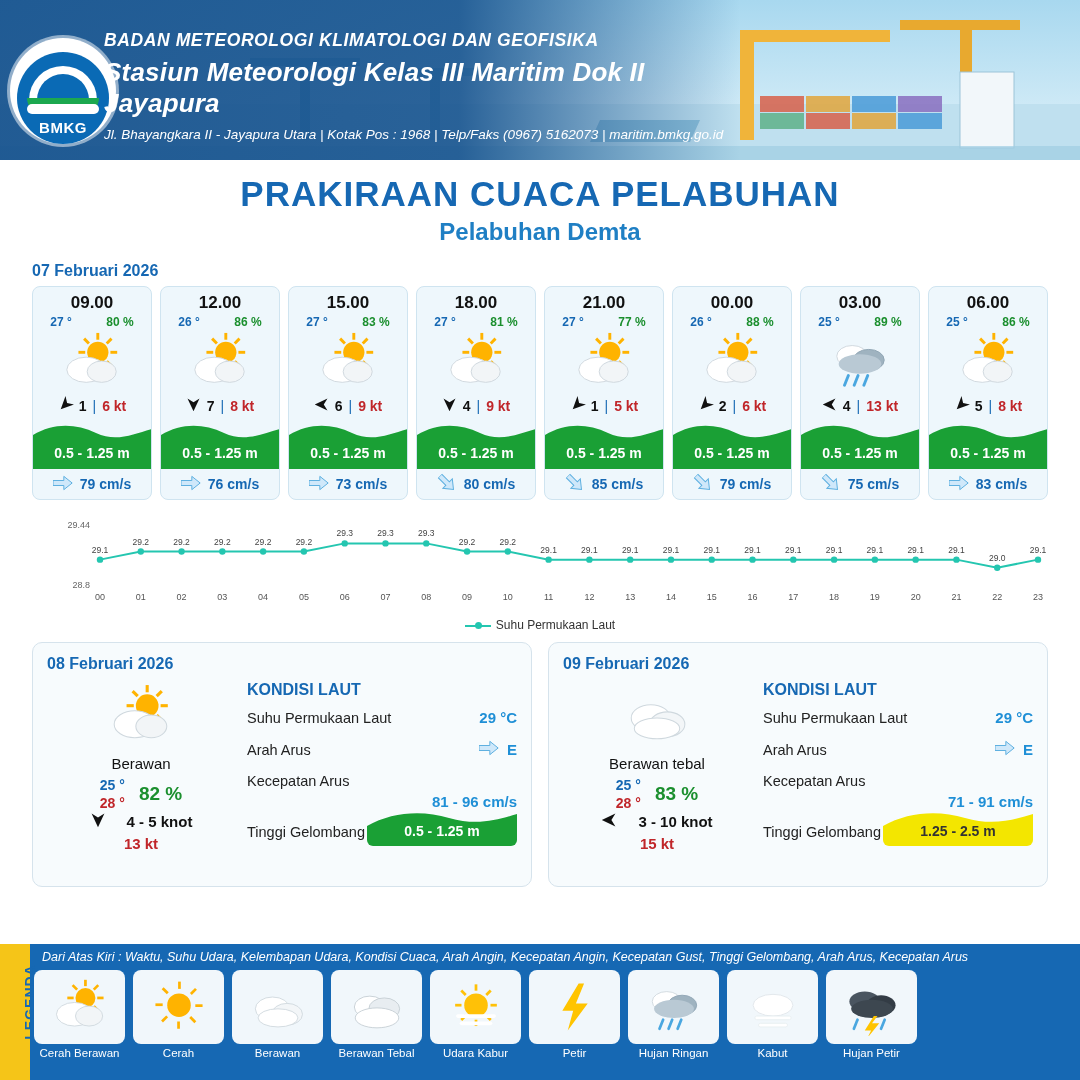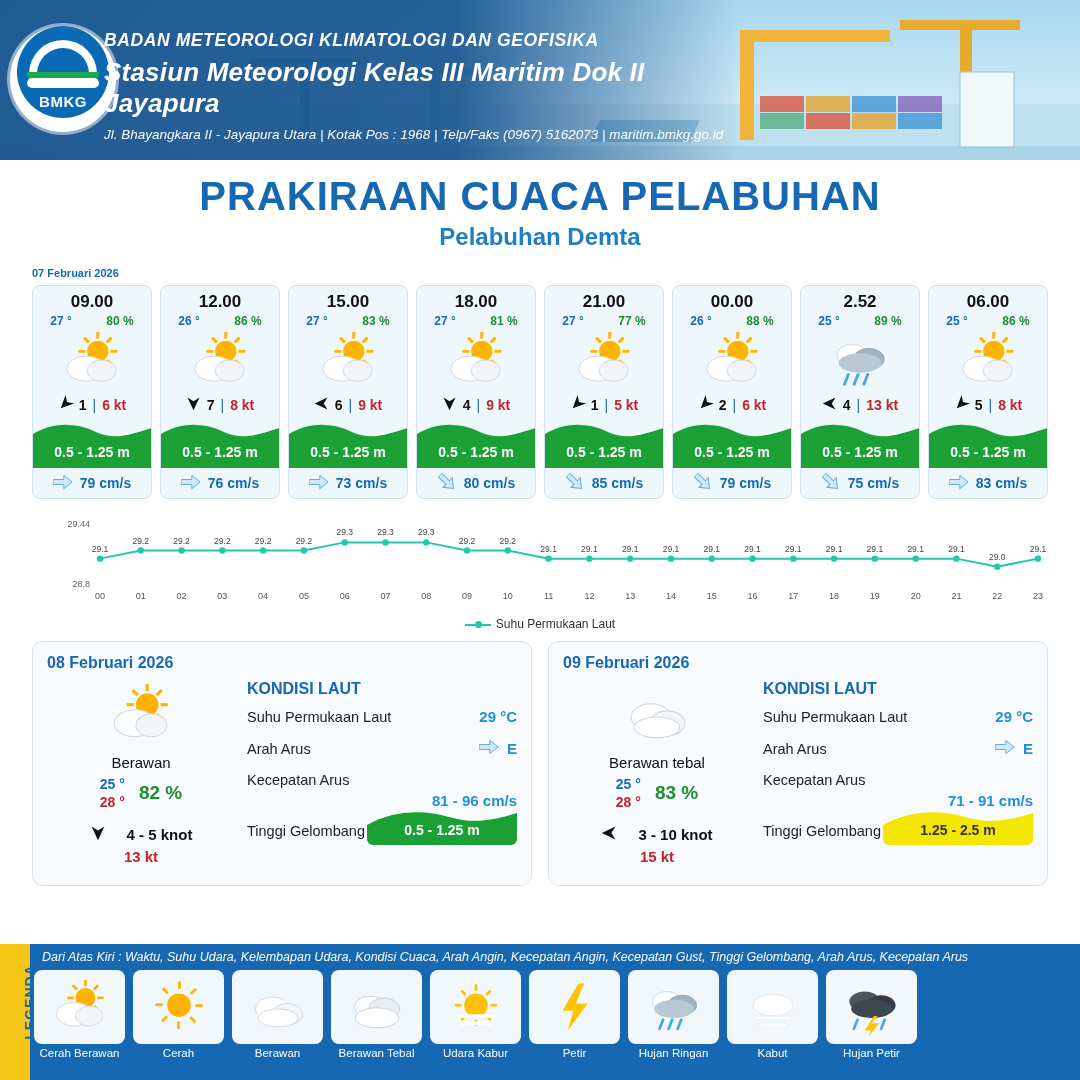--- a/index.html
+++ b/index.html
@@ -19,45 +19,45 @@
     overflow: hidden;
   }
   .hdr-art { position:absolute; inset:0; }
   .hdr-sky { position:absolute; left:0; top:0; width:1080px; height:104px; background:linear-gradient(180deg,#a8d8ef,#cde9f6); }
   .hdr-sea { position:absolute; left:0; top:104px; width:1080px; height:56px; background:#bfe0ef; }
   .hdr-overlay {
     position:absolute; left:0; top:0; width:740px; height:160px;
     background:linear-gradient(90deg, rgba(20,80,140,.92) 0%, rgba(20,80,140,.88) 62%, rgba(20,80,140,0) 100%);
   }
   .logo-wrap {
-    position:absolute; left:10px; top:26px; width:106px; height:106px;
-    border-radius:50%; background:#ffffff; display:flex; align-items:flex-start; justify-content:center;
+    position:absolute; left:10px; top:38px; width:106px; height:106px;
+    border-radius:50%; background:#ffffff; display:flex; align-items:flex-end; justify-content:center;
     box-shadow:0 0 0 3px rgba(255,255,255,.5);
   }
   .logo-inner { width:92px; height:92px; border-radius:50%; background:#0a6ab5; position:relative; overflow:hidden;}
   .logo-arc { position:absolute; left:12px; top:14px; width:68px; height:34px; border-radius:34px 34px 0 0; background:#ffffff; }
   .logo-arc2 { position:absolute; left:20px; top:22px; width:52px; height:26px; border-radius:26px 26px 0 0; background:#0a6ab5; }
   .logo-wave { position:absolute; left:10px; top:46px; width:72px; height:16px; background:#1ca84f; border-radius:0 0 40px 40px; }
   .logo-wave2 { position:absolute; left:10px; top:52px; width:72px; height:10px; background:#ffffff; border-radius:40px; }
   .logo-text { position:absolute; left:0; bottom:8px; width:92px; text-align:center; color:#fff; font-weight:bold; font-size:15px; letter-spacing:.5px;}
   .hdr-texts { position:absolute; left:104px; top:30px; width:640px; color:#fff;font-style:italic; }
   .hdr-line1 { font-size:17.5px; font-weight:bold; letter-spacing:.6px; }
   .hdr-line2 { font-size:26px; font-weight:bold; margin-top:6px; letter-spacing:.2px; }
   .hdr-line3 { font-size:13.5px; margin-top:8px; font-weight:normal; }
 
   
   .title-area { text-align:center; padding-top:14px; }
-  .title-main { color:#1668b3; font-size:40px; font-weight:bold; letter-spacing:1px; }
+  .title-main { color:#1668b3; font-size:35px; font-weight:bold; letter-spacing:1px; }
   .title-sub { color:#1f7fc4; font-size:24px; font-weight:bold; margin-top:4px; }
   .valid-row { margin-top:10px; font-size:15.5px; color:#222; }
   .valid-row .lbl { font-weight:bold; }
   .valid-row .gap { display:inline-block; width:60px; }
 
   
-  .day-label { color:#1668b3; font-weight:bold; font-size:11px; margin:16px 0 6px 32px; }
+  .day-label { color:#1668b3; font-weight:bold; font-size:16px; margin:16px 0 6px 32px; }
 
   
   .cards { display:flex; gap:8px; padding:0 32px; }
   .card {
     width:127px; background:#eef7fc; border:1px solid #cfe4f0; border-radius:8px;
     overflow:hidden; position:relative;
   }
   .c-time { text-align:center; font-size:17px; font-weight:bold; color:#111; padding:6px 0 2px; }
   .c-vals { display:flex; justify-content:space-around; align-items:center; font-size:12px; font-weight:bold; padding-bottom:2px;}
   .c-temp { color:#1668b3; }
@@ -91,21 +91,21 @@
     padding:12px 14px 10px 14px; position:relative; height:245px;
   }
   .p-date { color:#1668b3; font-weight:bold; font-size:16px; }
   .p-left { position:absolute; left:18px; top:40px; width:180px; text-align:center; }
   .p-cond { font-size:15px; color:#111; margin-top:2px; }
   .p-temps { margin-top:4px; display:flex; align-items:center; justify-content:center; gap:14px;}
   .p-tcol { text-align:left; font-size:14px; font-weight:bold; line-height:1.3;}
   .p-tmin { color:#1668b3; }
   .p-tmax { color:#c0262a; }
   .p-hum { color:#1b8f2e; font-weight:bold; font-size:19px; }
-  .p-wind { margin-top:14px; font-size:15px; font-weight:bold; color:#111; display:flex; align-items:center; justify-content:center; gap:21px;}
+  .p-wind { font-size:15px; font-weight:bold; color:#111; display:flex; align-items:center; justify-content:center; gap:21px;}
   .p-gust { margin-top:4px; font-size:15px; font-weight:bold; color:#c0262a; }
   .p-right { position:absolute; left:214px; top:38px; right:14px; }
   .p-rtitle { color:#1668b3; font-weight:bold; font-size:16px; margin-bottom:10px; }
   .p-row { display:flex; justify-content:space-between; align-items:center; margin-bottom:14px; font-size:14.5px; color:#222;}
   .p-val { color:#1f8fd6; font-weight:bold; font-size:15px; }
   .p-cur-row { display:flex; align-items:center; gap:8px; }
   .p-wave-badge {
     position:absolute; right:0; bottom:-6px; width:150px; height:42px; border-radius:6px; overflow:hidden;
   }
   .p-wave-badge .txt { position:absolute; width:100%; text-align:center; bottom:7px; font-size:14px; font-weight:bold;}
@@ -429,21 +429,21 @@
       <div class="wave-text">0.5 - 1.25 m</div>
     </div>
     <div class="c-cur">
       <span><svg class="arrow" width="20" height="16" viewBox="0 0 24 18" style="transform:rotate(45deg)">
     <path d="M0 6 L13 6 L13 1 L23 9 L13 17 L13 12 L0 12 Z" fill="#cfe8fa" stroke="#5fb0e0" stroke-width="1.2"></path>
           </svg></span>
       <span>79 cm/s</span>
     </div>
     </div>
     <div class="card">
-    <div class="c-time">2.52</div>
+    <div class="c-time">03.00</div>
     <div class="c-vals">
       <span class="c-temp">25 °</span>
       <span class="c-hum">89 %</span>
     </div>
     <div class="c-icon">
         <svg width="62" height="62" viewBox="0 0 64 64">
           <ellipse cx="24" cy="26" rx="16" ry="11" fill="#ffffff" stroke="#cfd8de"></ellipse>
       <ellipse cx="41" cy="30" rx="16" ry="11" fill="#9fb3c0" stroke="#8fa5b4"></ellipse>
       <ellipse cx="32" cy="34" rx="22" ry="10" fill="#b9c9d4"></ellipse>
       <g stroke="#4aa7e0" stroke-width="3" stroke-linecap="round">

